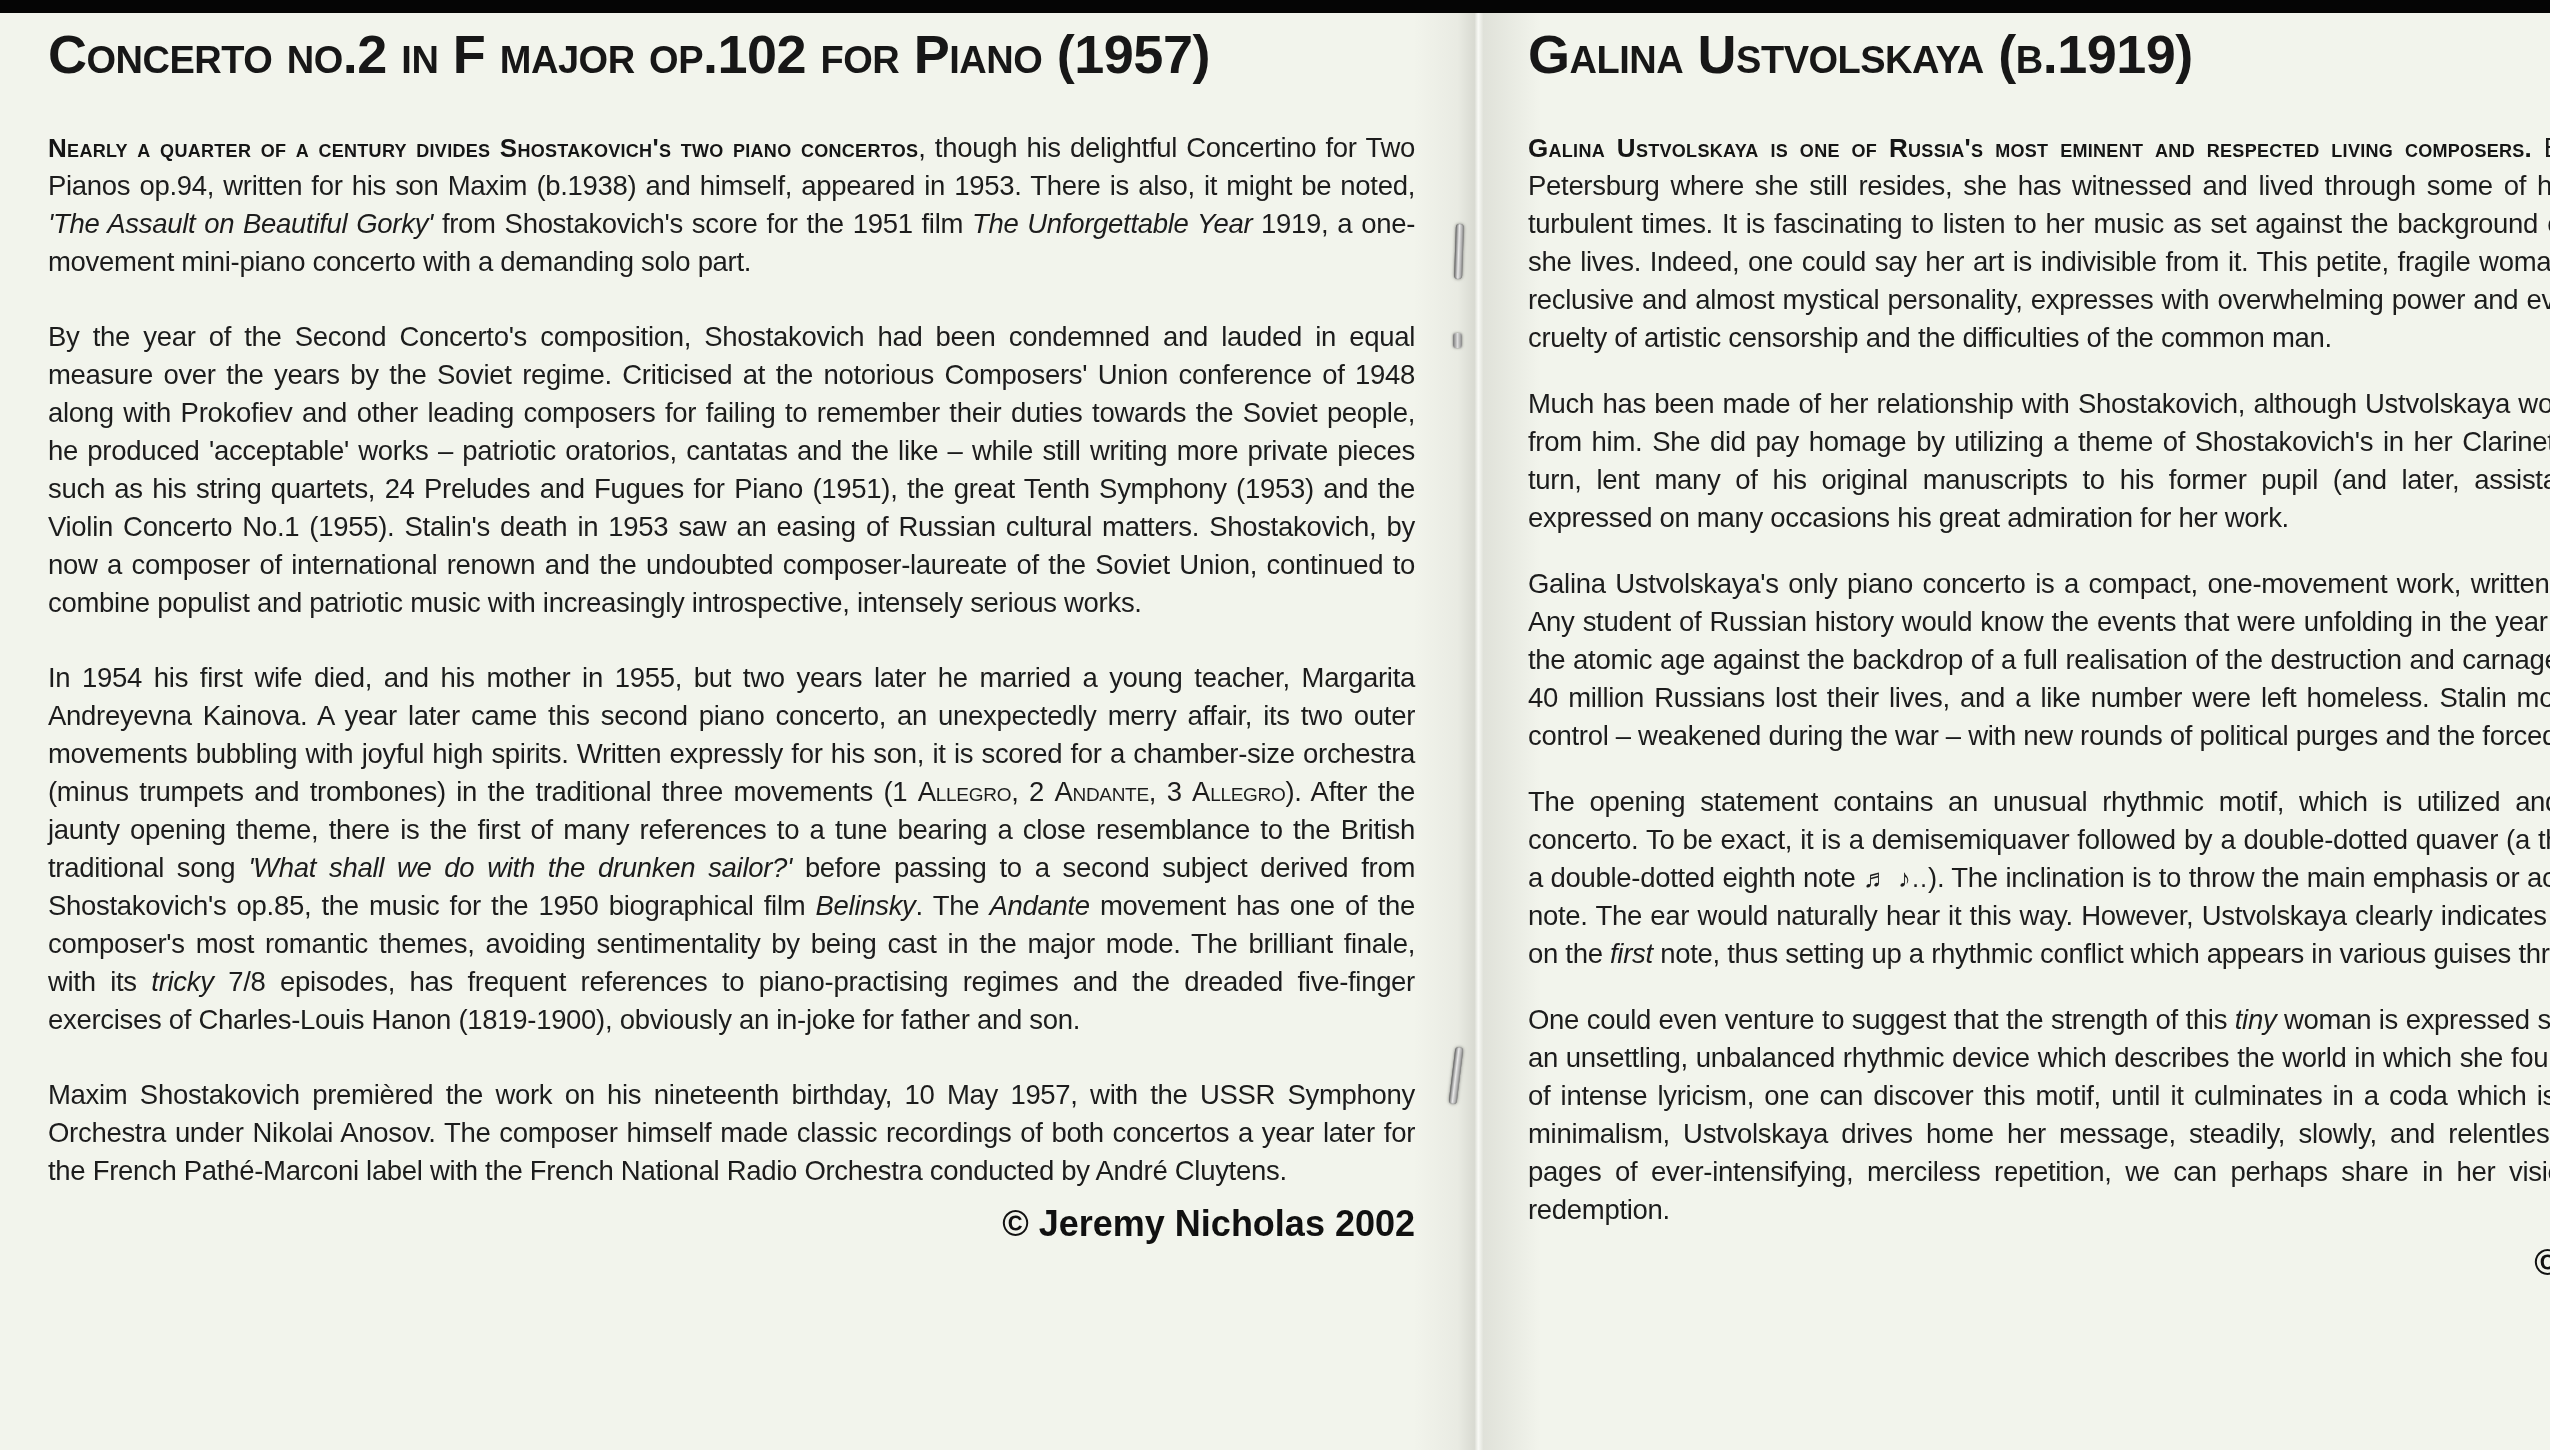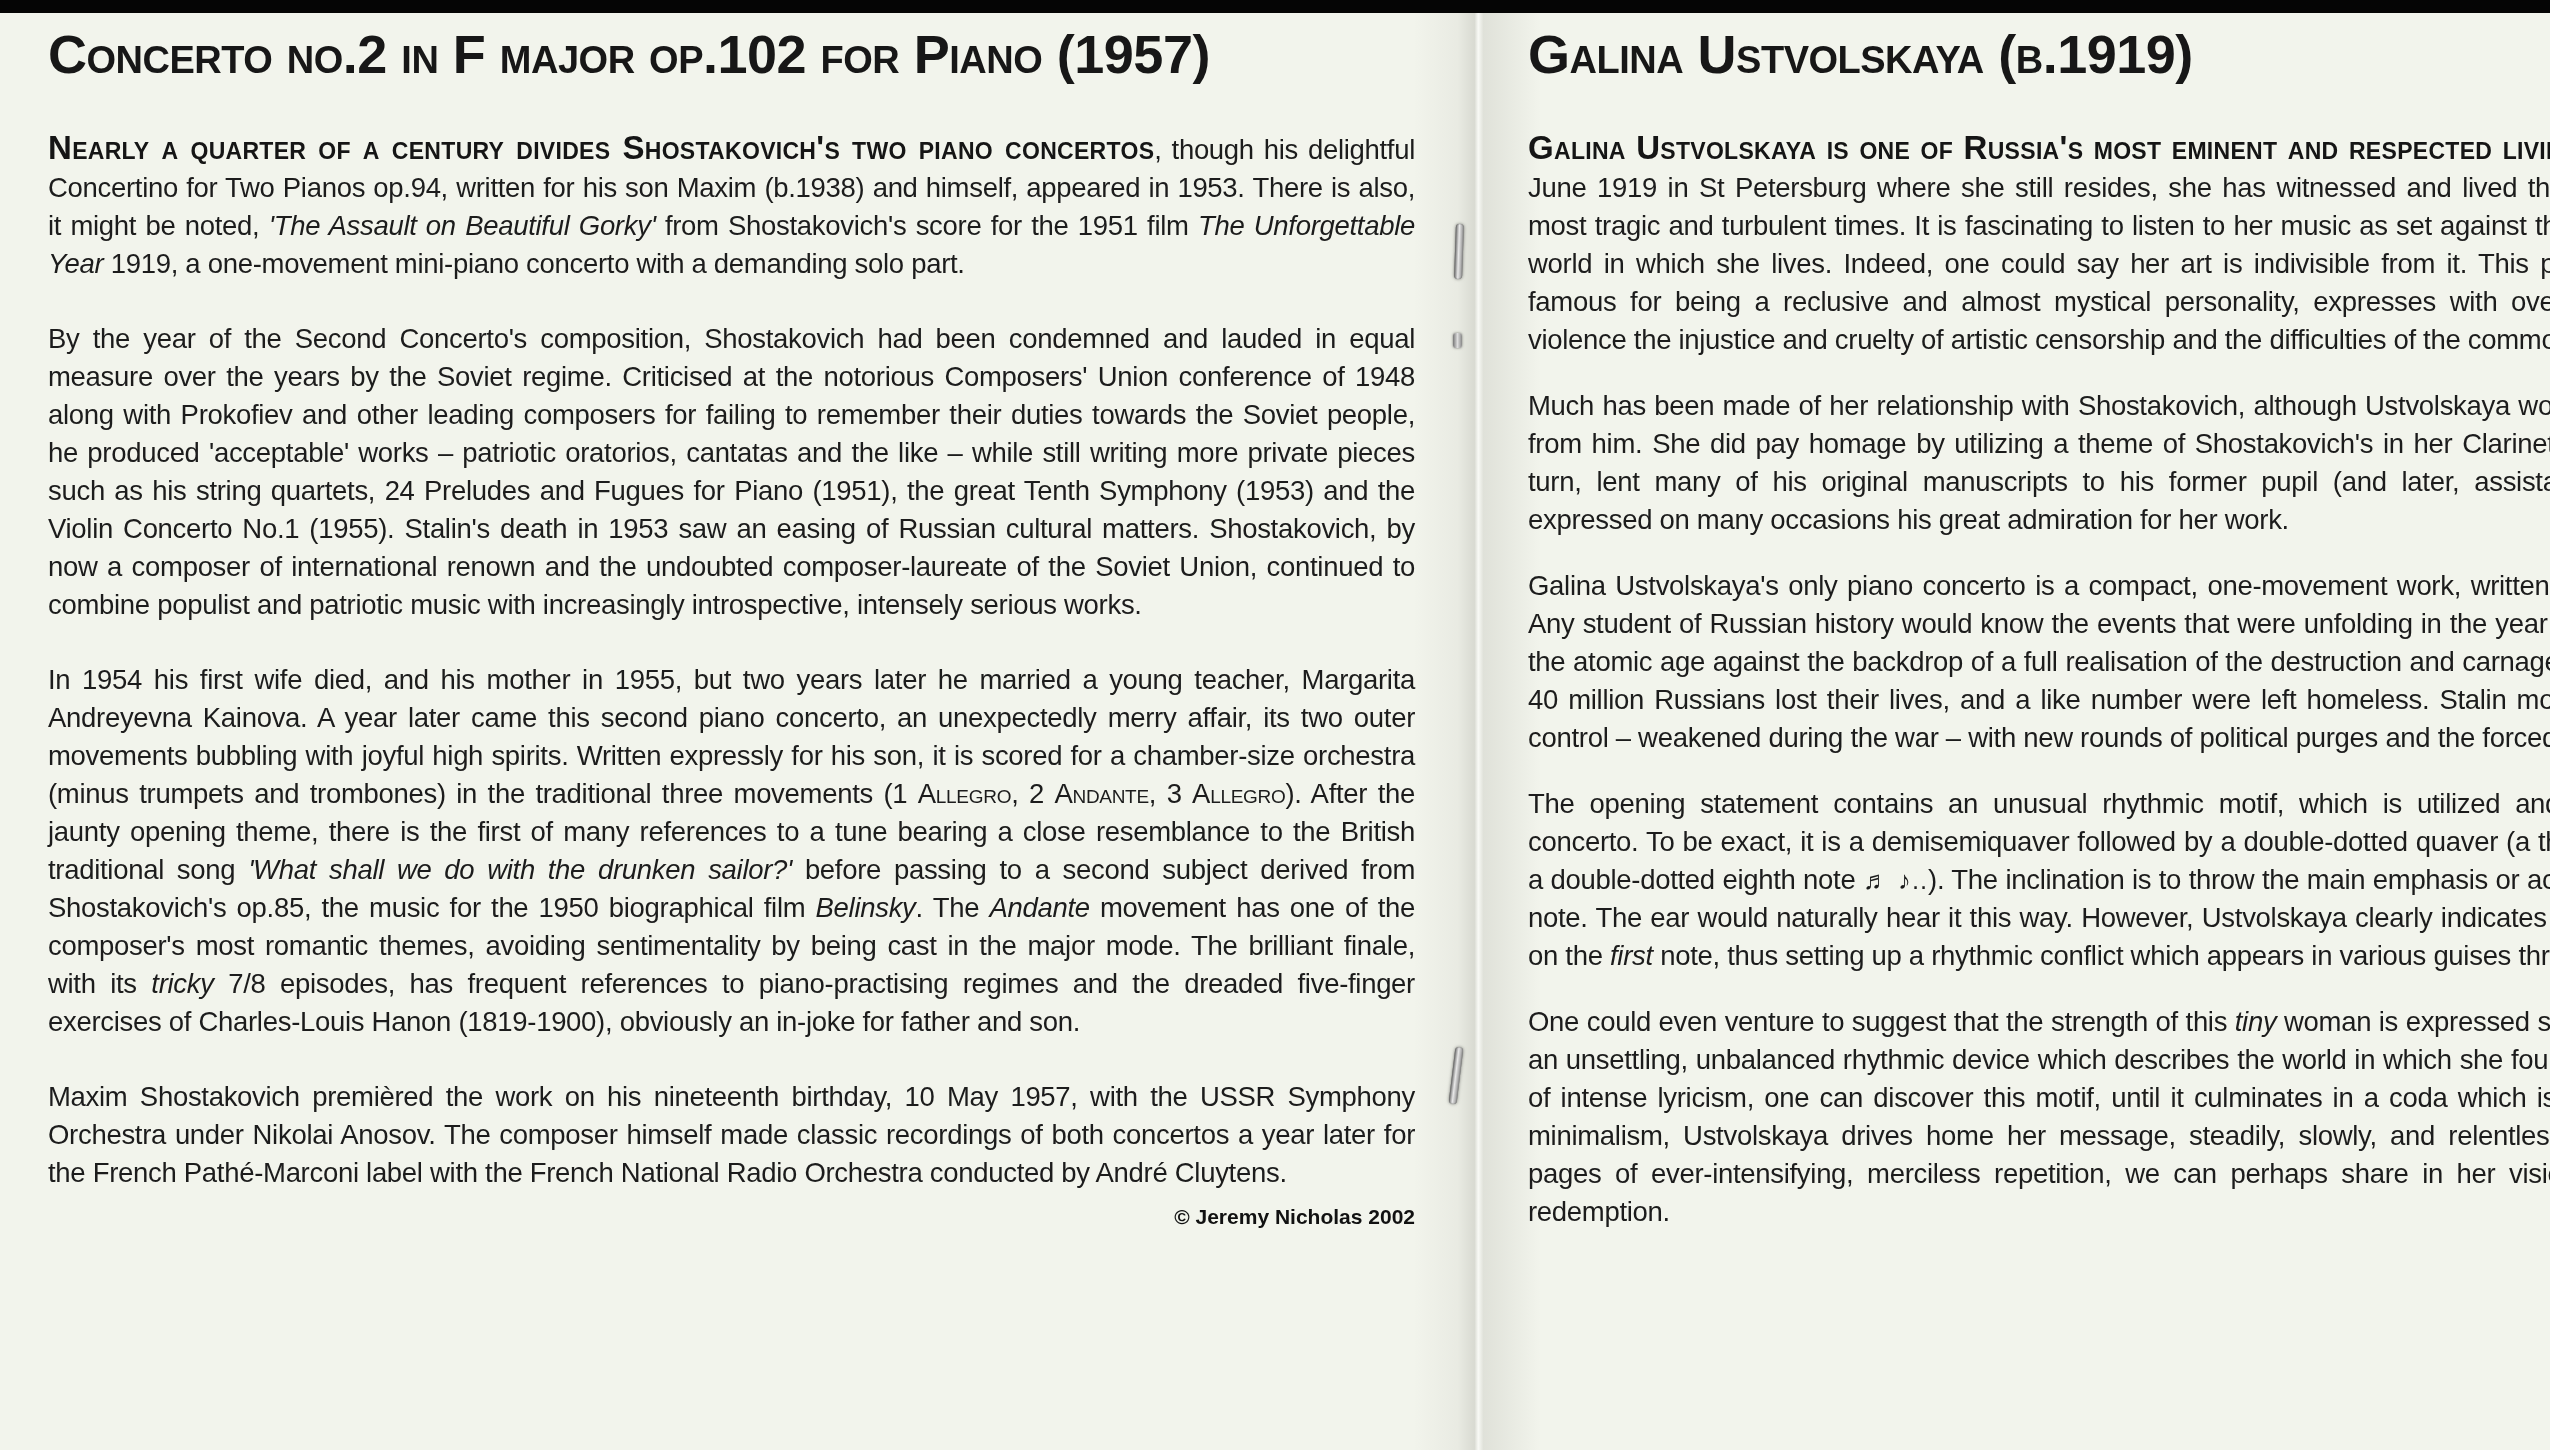--- a/index.html
+++ b/index.html
@@ -56,28 +56,28 @@
     font-size:27.5px;line-height:38px;
     text-align:justify;
     letter-spacing:-0.3px;
   }
   .col-right .body-para{margin-bottom:28px;}
   .body-para:last-child{margin-bottom:0;}
 
   .seg-i{font-style:italic;}
   .seg-sc{font-variant:small-caps;}
   .seg-lead{
-    font-variant:small-caps;font-weight:700;font-size:33px;
+    font-variant:small-caps;font-weight:700;font-size:26px;
     letter-spacing:0.3px;color:#151515;
   }
   .seg-notes{font-size:25.5px;letter-spacing:1px;}
 
   .credit{
     margin-top:12.8px;
-    font-size:21px;font-weight:700;text-align:right;color:#111;
+    font-size:36px;font-weight:700;text-align:right;color:#111;
   }
 </style>
 </head>
 <body style="--paper: #f2f4ec; --ink: #1c1c1c;">
 
 <div class="scan">
 
   <div class="gutter"></div>
   <div class="staple s1"></div>
   <div class="staple-end"></div>

